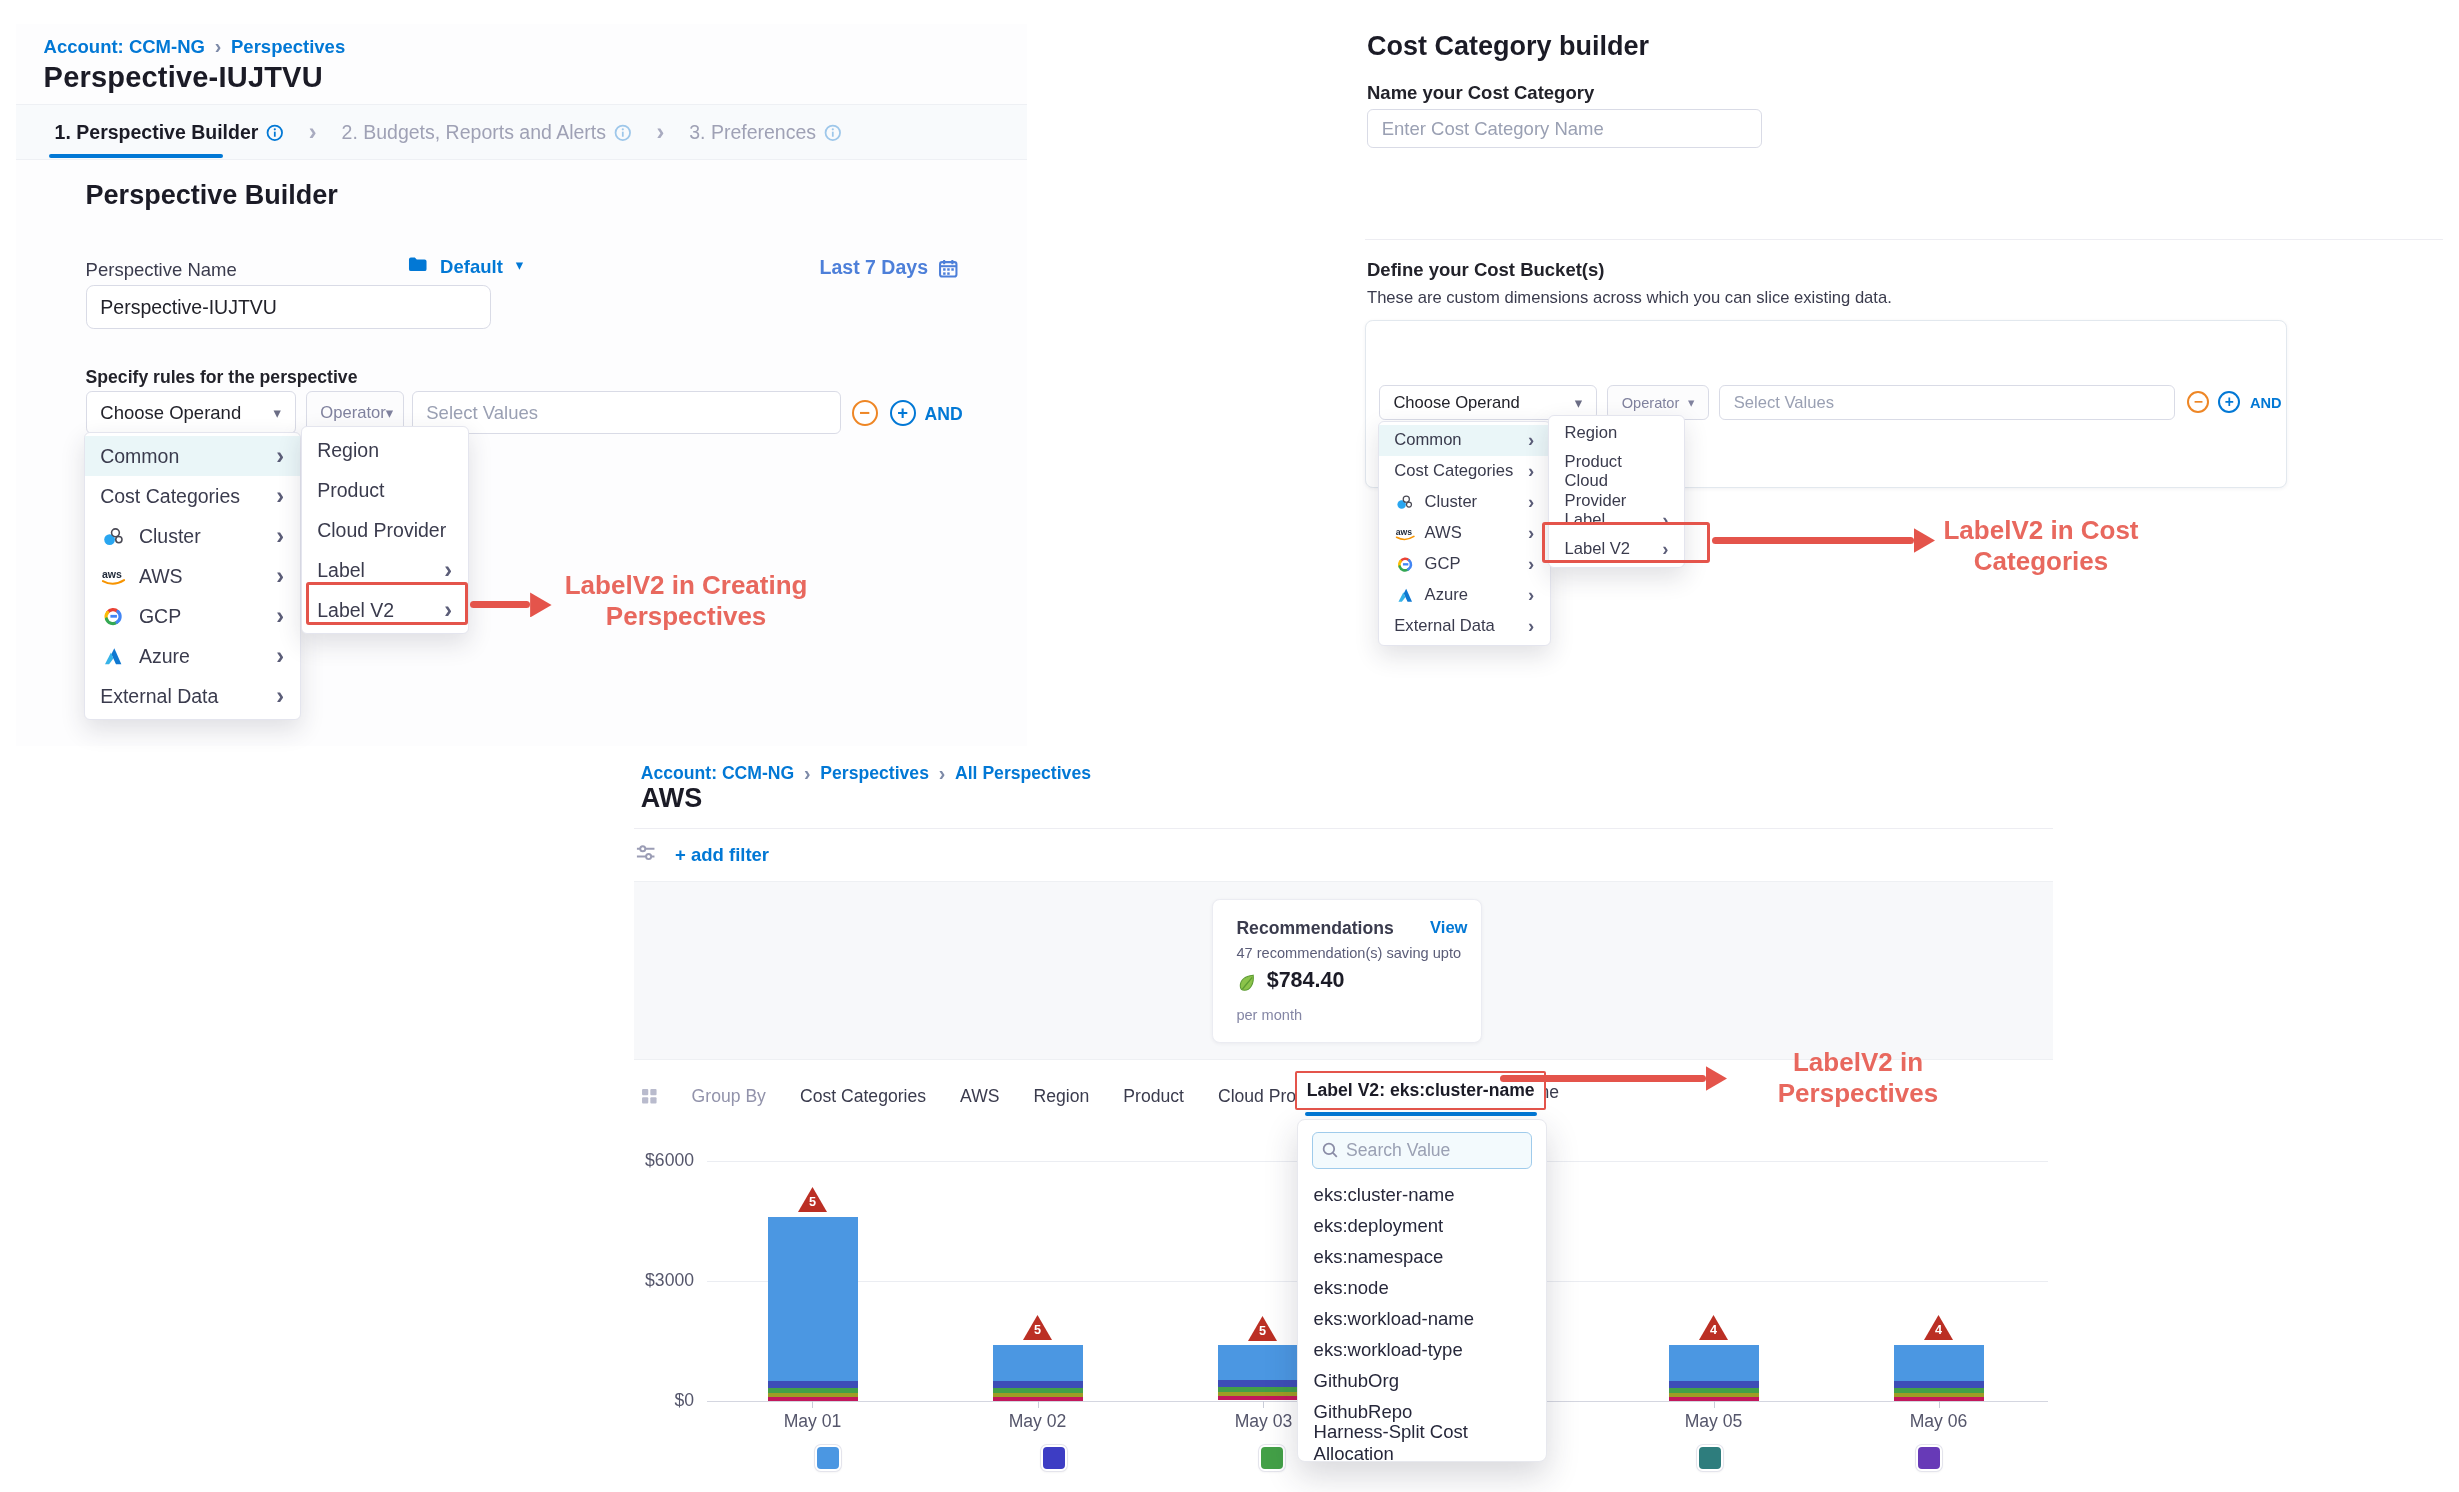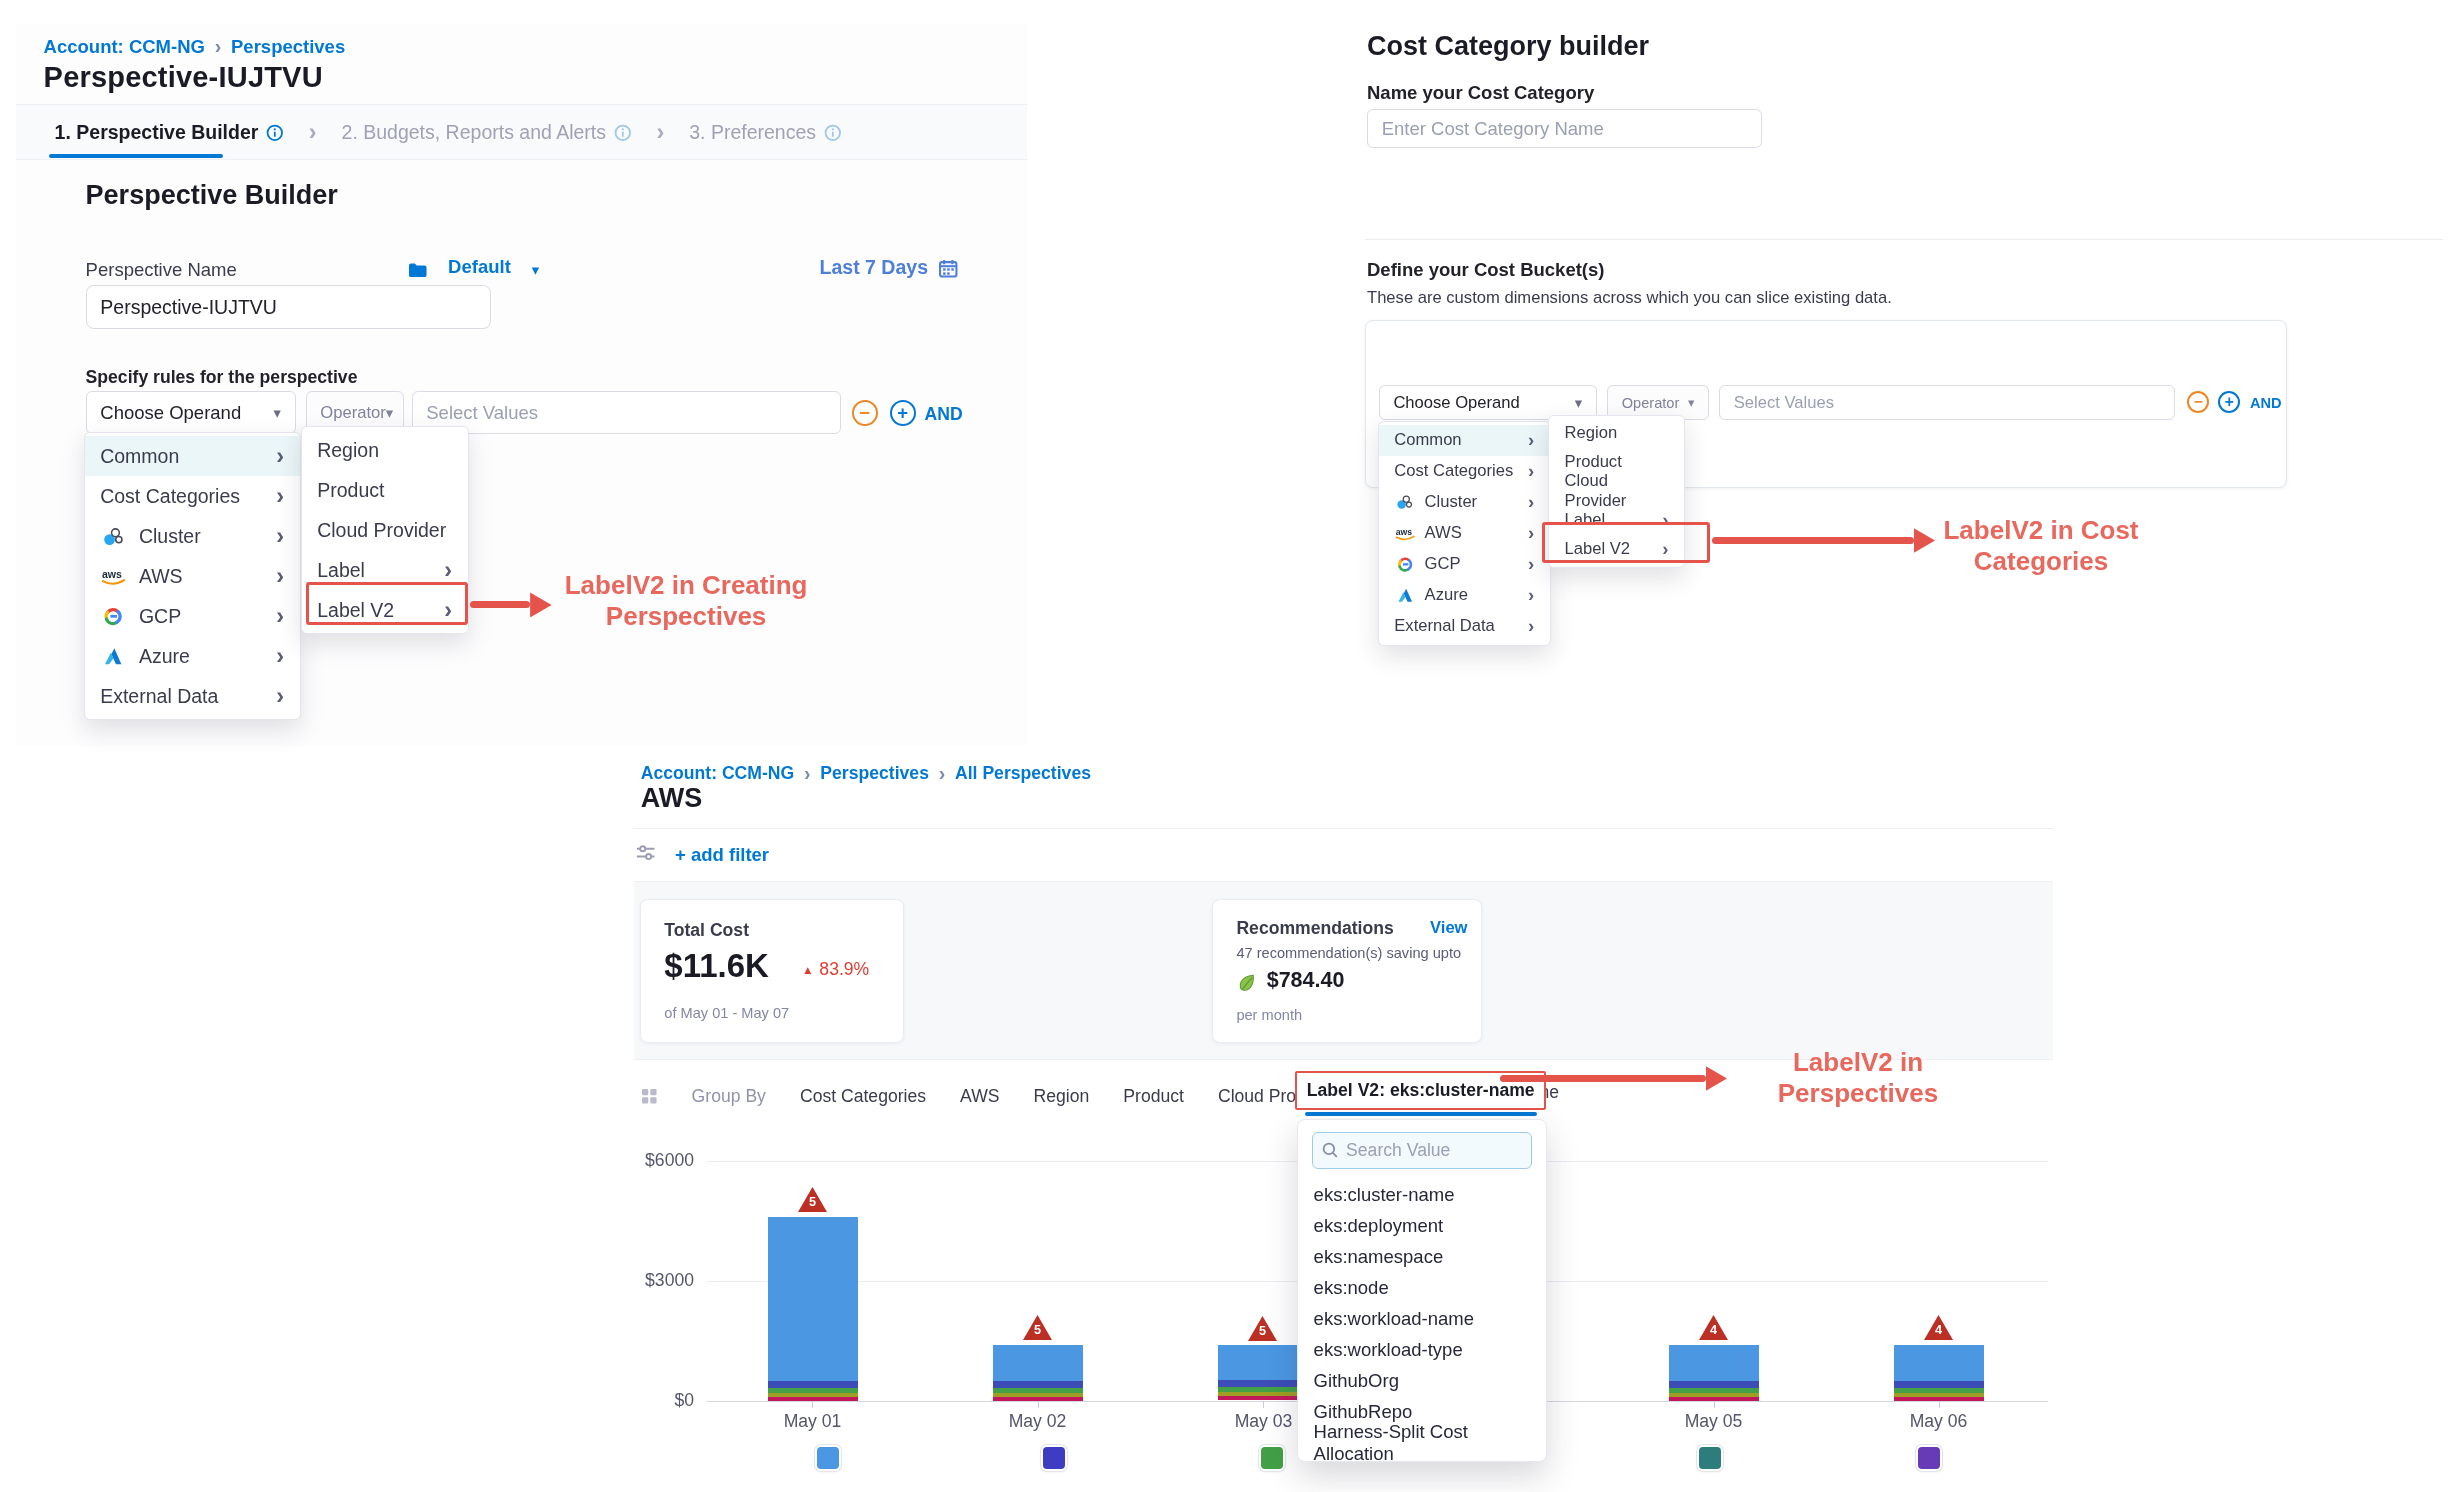--- a/index.html
+++ b/index.html
@@ -123,21 +123,21 @@
             </svg>
         </span>
       </div>
     </div>
     <div class="abs" style="left:33px;top:130px;width:174px;height:3.9px;background:#0278d5;border-radius:2px;"></div>
 
     <div class="abs title-md" style="left:70px;top:156px;">Perspective Builder</div>
 
     <div class="abs lbl" style="left:70px;top:235px;">Perspective Name</div>
 
-    <div class="abs" style="left:392px;top:232px;display:flex;align-items:flex-end;gap:21px;color:#0278d5;font-size:18.5px;font-weight:700;cursor:pointer;">
+    <div class="abs" style="left:392px;top:232px;display:flex;align-items:flex-start;gap:13px;color:#0278d5;font-size:18.5px;font-weight:700;cursor:pointer;">
       <span style="display:inline-flex;">
         <svg viewBox="0 0 20 16" width="19.5" height="16.6">
             <path d="M1 3a2 2 0 0 1 2-2h4l2 2h8a2 2 0 0 1 2 2v8a2 2 0 0 1-2 2H3a2 2 0 0 1-2-2z" fill="#0278d5"></path>
           </svg>
       </span>
       <span>Default</span>
       <span class="caret" style="color:#0278d5;">▾</span>
     </div>
 
     <div class="abs" style="left:804px;top:232px;display:flex;align-items:center;gap:9.8px;color:#4d7fd9;font-size:19.5px;font-weight:700;cursor:pointer;">
@@ -403,29 +403,20 @@
       <svg viewBox="0 0 24 24" width="23.4" height="23.4" fill="none" stroke="#9b9db5" stroke-width="2">
         <path d="M3 8h18M3 16h18"></path>
           <circle cx="9" cy="8" r="2.6" fill="#fff"></circle>
           <circle cx="15" cy="16" r="2.6" fill="#fff"></circle>
       </svg>
     </span>
     <div class="abs" style="left:41px;top:88px;font-size:18.5px;color:#0278d5;font-weight:600;cursor:pointer;">+ add filter</div>
 
     <div class="abs" style="left:0;top:125px;width:1419px;height:177px;background:#f7f8fa;border-top:1px solid #eef0f3;border-bottom:1px solid #eef0f3;"></div>
 
-    <div class="card" style="left:5.9px;top:143px;width:264px;height:144px;">
-      <div class="clabel abs" style="left:23.4px;top:19.5px;">Total Cost</div>
-      <div class="cvalue abs" style="left:23.4px;top:47px;">$11.6K</div>
-      <div class="abs" style="left:161px;top:59px;font-size:17.6px;color:#df3d33;display:flex;align-items:center;gap:5.9px;">
-        <span style="font-size:11.7px;">▲</span>
-        <span>83.9%</span>
-      </div>
-      <div class="cperiod abs" style="left:23.4px;top:105px;">of May 01 - May 07</div>
-    </div>
 
 
     <div class="card" style="left:578px;top:143px;width:270px;height:144px;">
       <div class="clabel abs" style="left:23.4px;top:17.6px;">Recommendations</div>
       <a class="abs" style="left:217px;top:17.6px;font-size:16.6px;color:#0278d5;font-weight:600;cursor:pointer;text-decoration:none;">View</a>
       <div class="abs" style="left:23.4px;top:45px;font-size:14.6px;color:#5b5d78;">47 recommendation(s) saving upto</div>
       <div class="abs" style="left:23.4px;top:68px;display:flex;align-items:flex-end;gap:8.8px;">
         <span style="display:inline-flex;">
           <svg viewBox="0 0 20 20" width="21.5" height="21.5">
               <path d="M16 3C8 4 4 8 4 13c0 2.4 1.6 4 4 4 5 0 9-6 8-14z" fill="#8bc34a" stroke="#5d9c33" stroke-width="1"></path>

